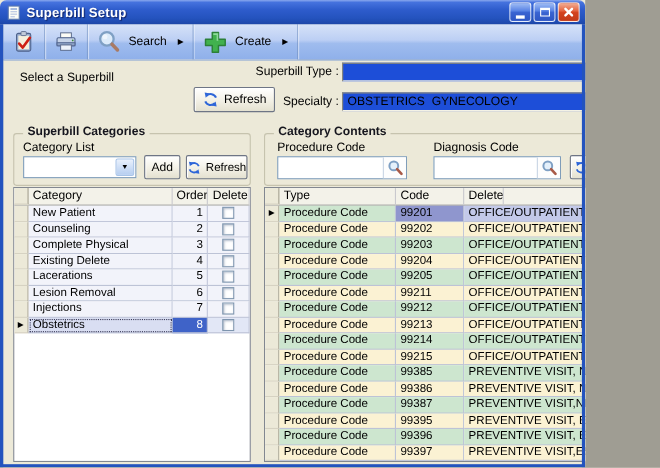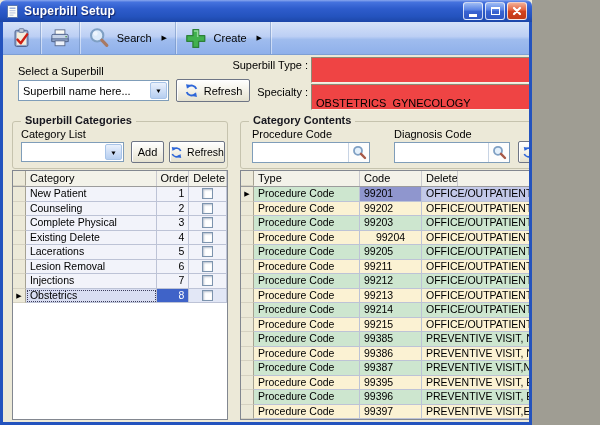--- a/index.html
+++ b/index.html
@@ -43,22 +43,22 @@
   .combo-text { flex:1; padding:0 4px; font-size:11px; white-space:nowrap; overflow:hidden; }
   .combo-btn { width:17px; align-self:stretch; margin:1px;
     background:linear-gradient(180deg,#EAF1FC 0%,#CFDFF6 50%,#B6CEF0 100%);
     border:1px solid #A8C4E8; border-radius:2px; display:flex; align-items:center; justify-content:center; cursor:pointer; }
   .dd-arrow { font-size:7px; color:#000; transform:scaleY(.9); }
 
   .xp-btn { position:absolute; background:linear-gradient(180deg,#FFFFFF 0%,#F4F2E8 50%,#E4E1D0 100%);
     border:1px solid #6E7585; border-radius:2px; box-shadow:inset 1px 1px 0 #fff;
     display:flex; align-items:center; justify-content:center; gap:5px; font-size:11px; cursor:pointer; }
 
-  .ro-field { position:absolute; background:#ef4444; border:1px solid;
-    border-color:#8E8A76 #F4F2E6 #F4F2E6 #8E8A76; padding:12px 4px; font-size:11px;
+  .ro-field { position:absolute; background:#1d4ed8; border:1px solid;
+    border-color:#8E8A76 #F4F2E6 #F4F2E6 #8E8A76; padding:1px 4px; font-size:11px;
     white-space:pre; overflow:hidden; }
 
   .content { position:absolute; left:3px; right:3px; top:55px; bottom:3px; background:#ECE9D8; }
 
   
   .groupbox { position:absolute; border:1px solid #C6C3AE; border-radius:3px;padding-left:37px; }
   .gb-legend { position:absolute; top:-8px; left:8px; background:#ECE9D8; padding:0 4px;
     font-weight:bold; font-size:11px; color:#16161E; white-space:nowrap; }
 
   .search-field { position:absolute; background:#fff; border:1px solid #7F9DB9; display:flex; }
@@ -157,26 +157,20 @@
       </svg>
       <span class="tb-label">Create</span>
       <span class="tb-arrow">▶</span>
     </div>
     <div style="flex:1"></div>
   </div>
 
   <div class="content">
 
     <div class="label" style="left:15px; top:10px;">Select a Superbill</div>
-    <div class="combo" style="left:15px; top:25px; width:151px; height:21px;">
-      <span class="combo-text">Superbill name here...</span>
-      <span class="combo-btn">
-        <span class="dd-arrow">▼</span>
-      </span>
-    </div>
     <div class="xp-btn" style="left:173px; top:24px; width:74px; height:23px;">
       <svg width="15" height="15" viewBox="0 0 16 16">
         <path d="M13.2 6.2 A5.6 5.6 0 0 0 4 4.4" fill="none" stroke="#2E66D8" stroke-width="2"></path>
         <polygon points="2.2,1.2 7.2,2.2 3.2,6.2" fill="#2E66D8"></polygon>
         <path d="M2.8 9.8 A5.6 5.6 0 0 0 12 11.6" fill="none" stroke="#2E66D8" stroke-width="2"></path>
         <polygon points="13.8,14.8 8.8,13.8 12.8,9.8" fill="#2E66D8"></polygon>
       </svg>
       <span>Refresh</span>
     </div>
 
@@ -343,21 +337,21 @@
           <div class="g-cell row-green" style="width: 106px;">Procedure Code</div>
           <div class="g-cell row-green" style="width: 62px;">99203</div>
           <div class="g-cell row-green" style="width: 0px; flex: 1 1 0%;">OFFICE/OUTPATIENT VISIT, NEW</div>
           <div class="g-cell chk-cell row-green" style="width: 36px;">
             <div class="checkbox"></div>
           </div>
         </div>
         <div class="g-row">
           <div class="g-cell gutter" style="width: 13px;"></div>
           <div class="g-cell row-cream" style="width: 106px;">Procedure Code</div>
-          <div class="g-cell row-cream" style="width: 62px; text-align: center;">99204</div>
+          <div class="g-cell row-cream" style="width: 62px;">99204</div>
           <div class="g-cell row-cream" style="width: 0px; flex: 1 1 0%;">OFFICE/OUTPATIENT VISIT, NEW</div>
           <div class="g-cell chk-cell row-cream" style="width: 36px;">
             <div class="checkbox"></div>
           </div>
         </div>
         <div class="g-row">
           <div class="g-cell gutter" style="width: 13px;"></div>
           <div class="g-cell row-green" style="width: 106px;">Procedure Code</div>
           <div class="g-cell row-green" style="width: 62px;">99205</div>
           <div class="g-cell row-green" style="width: 0px; flex: 1 1 0%;">OFFICE/OUTPATIENT VISIT, NEW</div>

